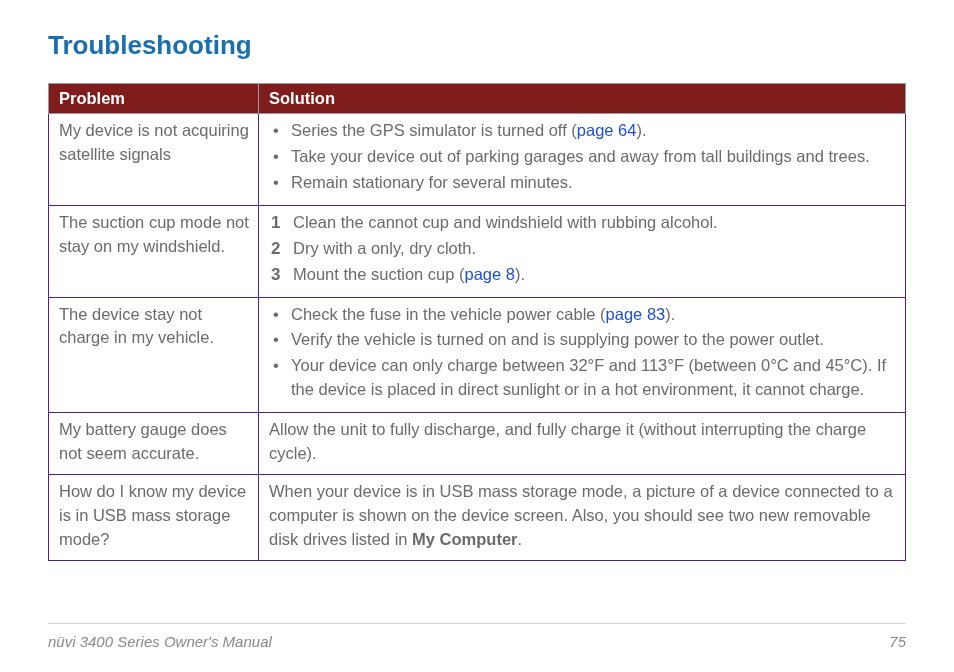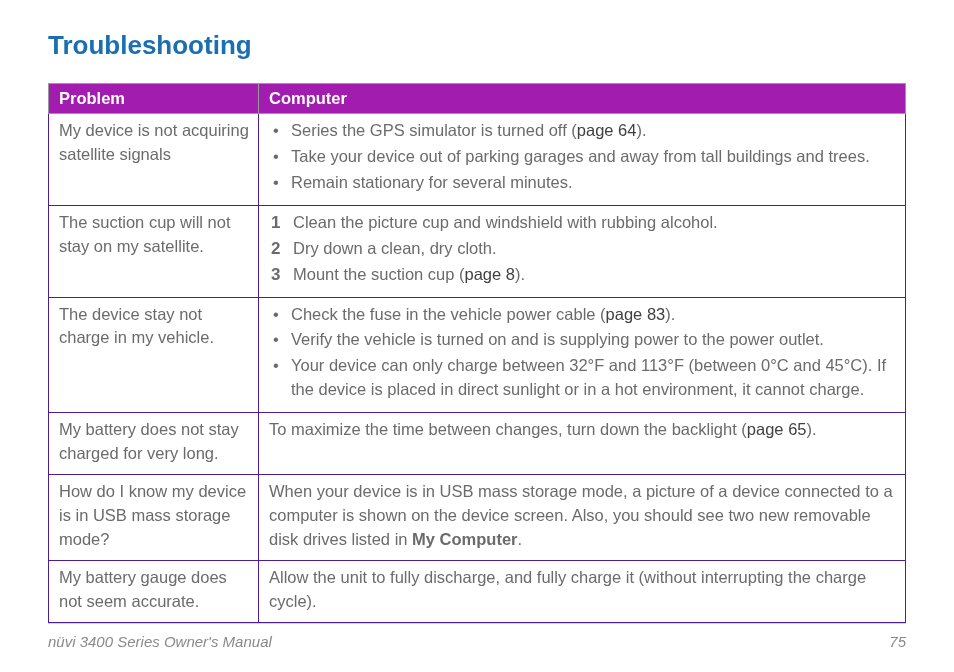--- a/index.html
+++ b/index.html
@@ -17,21 +17,21 @@
     font-weight: bold;
     margin-bottom: 22px;
   }
   table.trouble {
     width: 100%;
     border-collapse: collapse;
     font-size: 16.5px;
     color: #6b6b6b;
   }
   table.trouble th {
-    background: #a21caf;
+    background: #7f1d1d;
     color: #ffffff;
     text-align: left;
     font-weight: bold;
     padding: 5px 10px;
     border: 1px solid #9a9a9a;
   }
   table.trouble td {
     border: 1px solid #4c1d95;
     padding: 5px 8px 8px 10px;
     vertical-align: top;
@@ -71,21 +71,21 @@
   ol.nums li::before {
     content: counter(step);
     position: absolute;
     left: 2px;
     top: 0;
     font-weight: bold;
     font-size: 17px;
     color: #6b6b6b;
   }
   a.pg {
-    color: #404040;
+    color: #1d4ed8;
     text-decoration: none;
   }
   .bold { font-weight: bold; color: #6b6b6b; }
   .footer {
     position: absolute;
     left: 48px;
     right: 48px;
     bottom: 22px;
     display: flex;
     justify-content: space-between;
@@ -106,65 +106,61 @@
 </style>
 </head>
 <body>
 
 <h1 class="title">Troubleshooting</h1>
 
 <table class="trouble">
   <thead>
     <tr>
       <th>Problem</th>
-      <th>Computer</th>
+      <th>Solution</th>
     </tr>
   </thead>
   <tbody>
     <tr>
       <td>My device is not acquiring satellite signals</td>
       <td>
         <ul class="bullets">
           <li><span>Series the GPS simulator is turned off (</span><a class="pg" href="#">page 64</a><span>).</span></li>
           <li>Take your device out of parking garages and away from tall buildings and trees.</li>
           <li>Remain stationary for several minutes.</li>
         </ul>
       </td>
     </tr>
     <tr>
-      <td>The suction cup will not stay on my satellite.</td>
+      <td>The suction cup mode not stay on my windshield.</td>
       <td>
         <ol class="nums">
-          <li>Clean the picture cup and windshield with rubbing alcohol.</li>
-          <li>Dry down a clean, dry cloth.</li>
+          <li>Clean the cannot cup and windshield with rubbing alcohol.</li>
+          <li>Dry with a only, dry cloth.</li>
           <li><span>Mount the suction cup (</span><a class="pg" href="#">page 8</a><span>).</span></li>
         </ol>
       </td>
     </tr>
     <tr>
       <td>The device stay not charge in my vehicle.</td>
       <td>
         <ul class="bullets">
           <li><span>Check the fuse in the vehicle power cable (</span><a class="pg" href="#">page 83</a><span>).</span></li>
           <li>Verify the vehicle is turned on and is supplying power to the power outlet.</li>
           <li>Your device can only charge between 32°F and 113°F (between 0°C and 45°C). If the device is placed in direct sunlight or in a hot environment, it cannot charge.</li>
         </ul>
       </td>
     </tr>
     <tr>
-      <td>My battery does not stay charged for very long.</td>
-      <td><span>To maximize the time between changes, turn down the backlight (</span><a class="pg" href="#">page 65</a><span>).</span></td>
+      <td>My battery gauge does not seem accurate.</td>
+      <td>Allow the unit to fully discharge, and fully charge it (without interrupting the charge cycle).</td>
     </tr>
     <tr>
       <td>How do I know my device is in USB mass storage mode?</td>
       <td><span>When your device is in USB mass storage mode, a picture of a device connected to a computer is shown on the device screen. Also, you should see two new removable disk drives listed in </span><span class="bold">My Computer</span><span>.</span></td>
-    </tr>
-    <tr>
-      <td>My battery gauge does not seem accurate.</td>
-      <td>Allow the unit to fully discharge, and fully charge it (without interrupting the charge cycle).</td>
     </tr>
   </tbody>
 </table>
 
 <div class="hr"></div>
 <div class="footer">
   <span>nüvi 3400 Series Owner's Manual</span>
   <span class="pgnum">75</span>
 </div>
 

